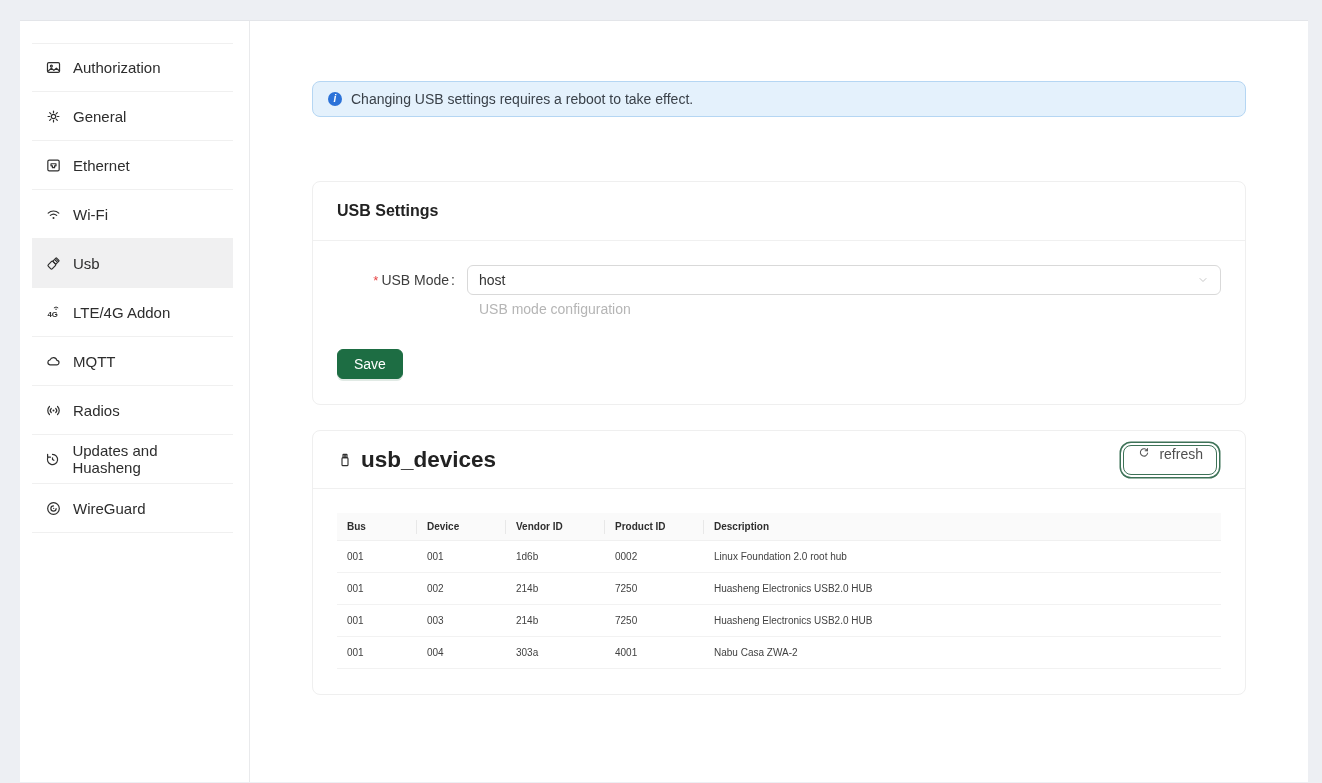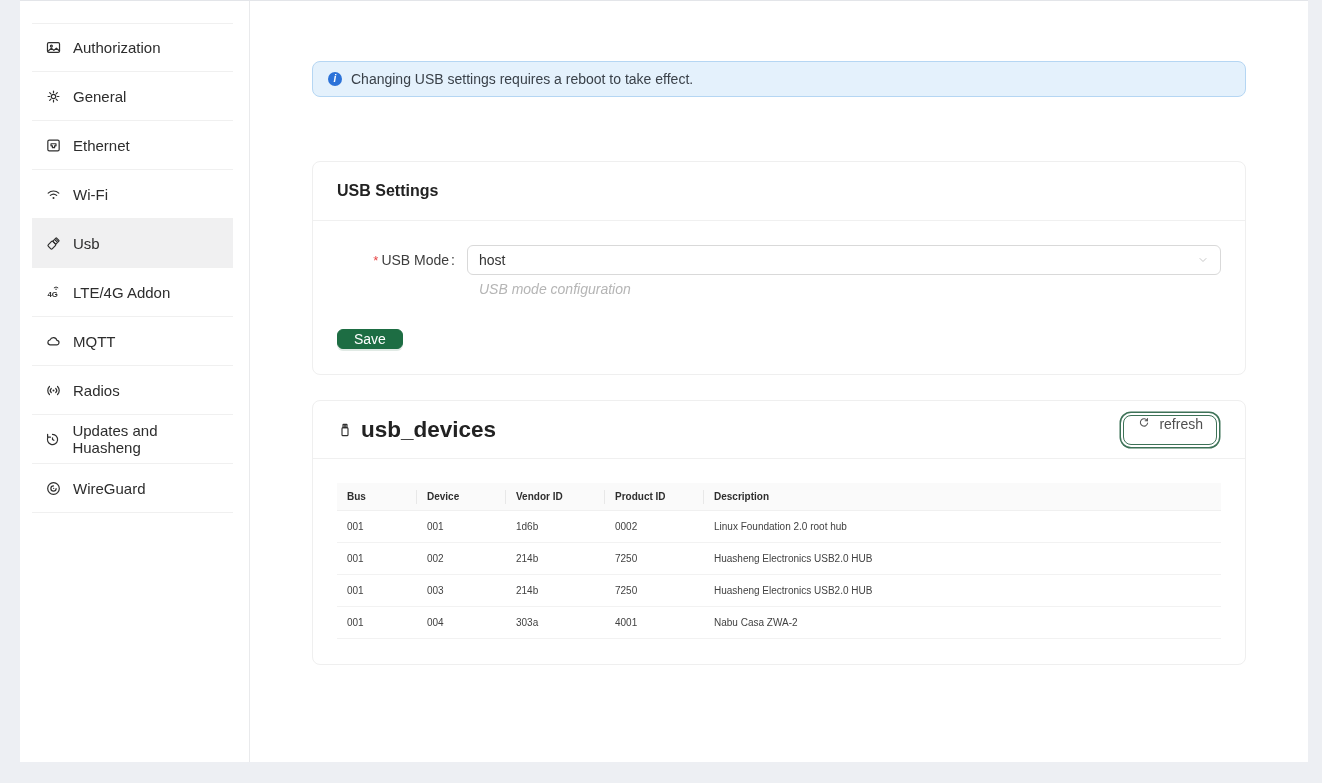--- a/index.html
+++ b/index.html
@@ -4,21 +4,21 @@
 <style>
   * { margin:0; padding:0; box-sizing:border-box; }
   html,body { width:1322px; height:783px; }
   body {
     font-family:"Liberation Sans","DejaVu Sans",sans-serif;
     background:#edeff3;
     color:#333;
     overflow:hidden;
   }
   .window {
-    position:absolute; left:20px; top:0;
+    position:absolute; left:20px; top:20px;
     width:1288px; height:762px;
     background:#fff;
     border-top:1px solid #e3e5e9;
     display:flex;
   }
   
   .sidebar {
     width:230px; flex:0 0 230px;
     border-right:1px solid #e9eaec;
     padding:22px 16px 0 12px;
@@ -91,24 +91,24 @@
   .select {
     flex:1; height:30px;
     border:1px solid #d9d9d9; border-radius:6px;
     display:flex; align-items:center; justify-content:space-between;
     padding:0 11px;
     font-size:14px; color:#333;
     background:#fff; cursor:pointer;gap:7px;
   }
   .chevron { display:inline-flex; color:#c8c8c8; }
   .chevron svg { width:12px; height:12px; stroke-width:2; }
-  .help { margin:6px 0 0 142px; font-size:14px; color:#b5b5b5;font-style:italic; }
+  .help { margin:6px 0 0 142px; font-size:14px; color:#b5b5b5; }
   .save-btn {
     margin-top:32px;
-    height:20px; padding:0 16px;
+    height:30px; padding:0 16px;
     background:#1d6d43; color:#fff;
     border:1px solid #1d6d43; border-radius:6px;
     font-size:14px; font-family:inherit;
     box-shadow:0 2px 0 rgba(10,80,45,0.12);
     cursor:pointer;
   }
   
   .refresh-btn {
     height:30px; padding:0 13px; margin-right:4px;
     background:#fff;

